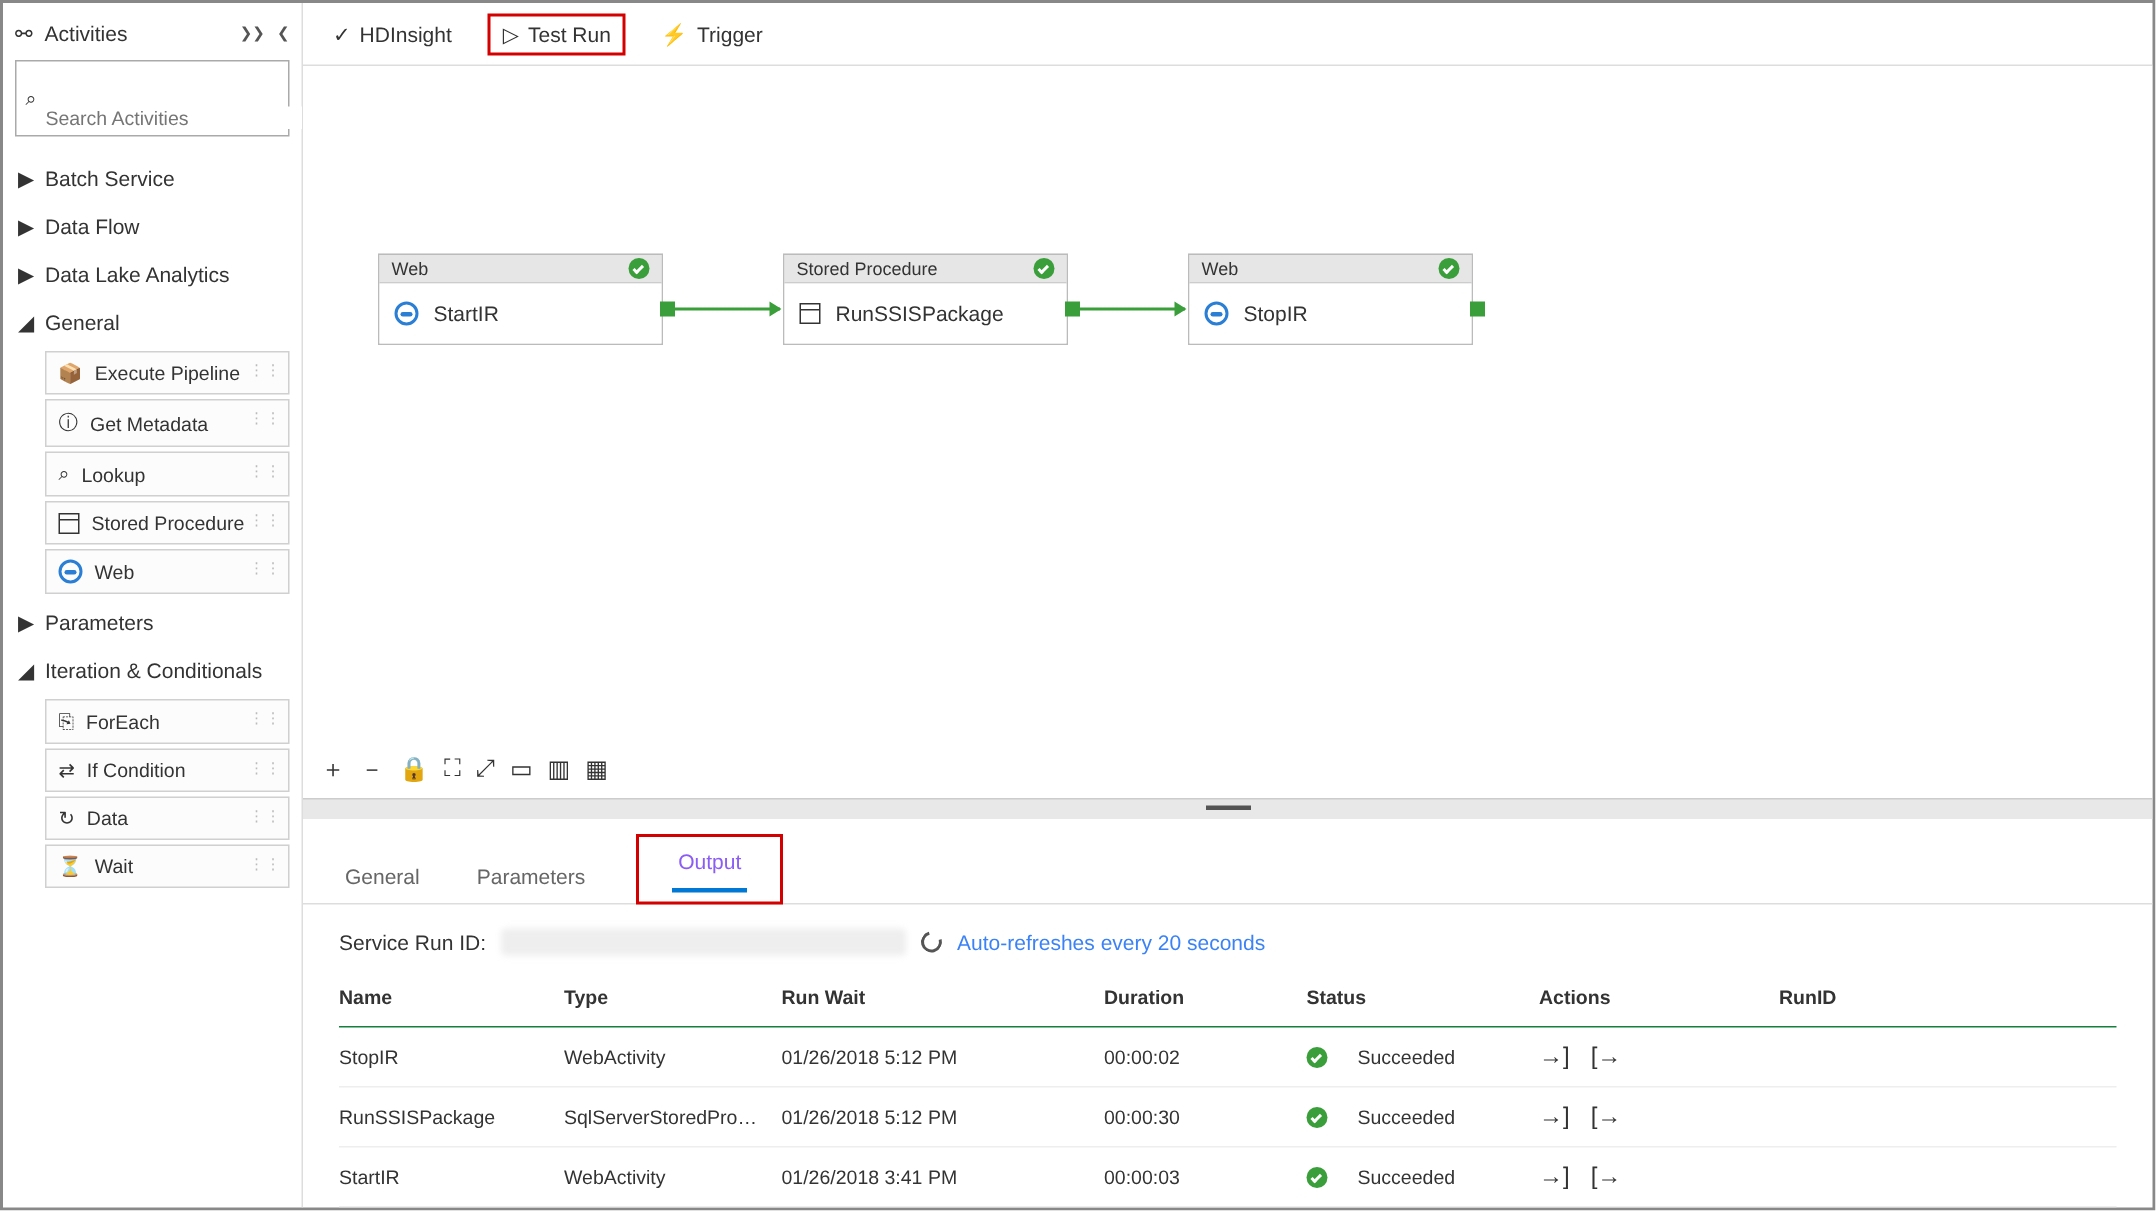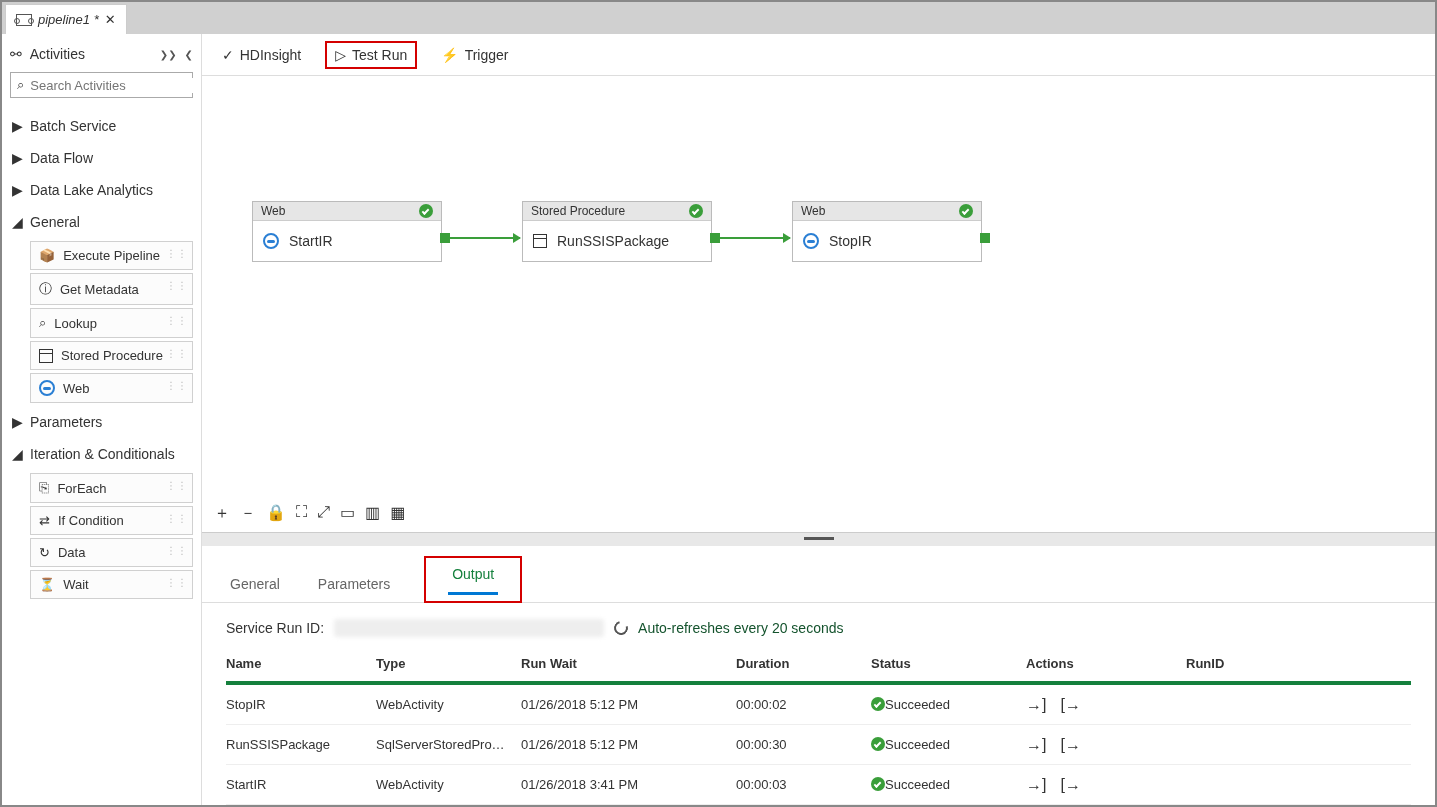--- a/index.html
+++ b/index.html
@@ -11,21 +11,21 @@
 .tab .close { font-style: normal; cursor:pointer;}
 
 .main { flex:1; display:flex; overflow:hidden;}
 
 
 .sidebar { width:200px; border-right:1px solid #ddd; padding:8px 6px; overflow-y:auto;}
 .side-head { display:flex; align-items:center; gap:8px; padding:4px 2px; font-size:14px;}
 .side-head .spacer{flex:1;}
 .chev { font-size:10px; color:#555;}
 .search-box { border:1px solid #aaa; display:flex; align-items:center; padding:4px 6px; margin:6px 2px 12px 2px; gap:6px;}
-.search-box input { border:none; outline:none; flex:1; font-size:13px;}
+.search-box input { border:none; outline:none; flex:1; font-size:13px;margin-top:26px;}
 .cat { display:flex; align-items:center; gap:8px; padding:8px 4px; cursor:pointer; font-size:14px;}
 .cat .tri { width:10px; display:inline-block; color:#333;}
 .act-list { padding-left:20px;}
 .act-item { border:1px solid #d0d0d0; background:#fcfcfc; margin:3px 2px; padding:6px 8px; display:flex; align-items:center; gap:8px; font-size:13px; cursor:grab; position:relative;}
 .act-item .grip{position:absolute;right:4px;top:6px;color:#bbb;letter-spacing:1px;font-size:10px;}
 
 
 .content { flex:1; display:flex; flex-direction:column;}
 .toolbar { height:42px; border-bottom:1px solid #ddd; display:flex; align-items:center; gap:24px; padding:0 20px;}
 .tbtn { display:flex; align-items:center; gap:6px; cursor:pointer; font-size:14px;}
@@ -43,55 +43,48 @@
 .sq { position:absolute; width:10px; height:10px; background:#3a9e3a;}
 
 .canvas-tools { position:absolute; left:12px; bottom:8px; display:flex; gap:10px; font-size:16px; color:#333;}
 .canvas-tools span{cursor:pointer;}
 
 .panel-bar { height:14px; background:#e8e8e8; border-top:1px solid #ccc; position:relative;}
 .panel-bar:after{content:"";position:absolute;left:50%;top:4px;width:30px;height:3px;background:#555;transform:translateX(-50%);}
 
 .panel-tabs { display:flex; gap:30px; padding:10px 24px 0 24px; border-bottom:1px solid #ddd; align-items:flex-end;}
 .ptab { padding:6px 4px 10px 4px; color:#666; cursor:pointer; font-size:14px;}
-.ptab.active { color:#15803d; border-bottom:3px solid #0078d4;}
+.ptab.active { color:#8b5cf6; border-bottom:3px solid #0078d4;}
 .output-hl { border:2px solid #d40000; padding:2px 22px 6px 22px; margin-bottom:-1px;}
 
 .run-info { padding:16px 24px 8px 24px; display:flex; align-items:center; gap:10px; font-size:14px;}
 .blur-pill { display:inline-block; width:270px; height:18px; background:#eee; border-radius:3px; filter:blur(2px);}
 .refresh-icon { display:inline-block; width:14px;height:14px;border:2px solid #555;border-radius:50%;border-top-color:transparent; transform:rotate(30deg);}
-.auto-ref { color:#14532d;text-align:right;}
+.auto-ref { color:#3b82f6;text-align:right;}
 
 .grid { width:100%; padding:0 24px;}
 .grow { display:grid; grid-template-columns: 150px 145px 215px 135px 155px 160px 1fr; align-items:center; border-bottom:1px solid #eee; height:40px;}
-.ghead { font-weight:600; border-bottom:4px solid #15803d;}
-.status-cell { display:flex; align-items:flex-start; gap:0;}
+.ghead { font-weight:600; border-bottom:1px solid #15803d;}
+.status-cell { display:flex; align-items:center; gap:20px;}
 .actions-cell{display:flex;gap:14px;font-size:16px;}
 .runid-blur { width:235px; height:16px; background:#eee; border-radius:3px; filter:blur(2px);}
 
 .ic { display:inline-block; }
 .ic-pipeline{width:16px;height:12px;border:1px solid #555;position:relative;}
 .ic-pipeline:before,.ic-pipeline:after{content:"";position:absolute;width:4px;height:4px;border:1px solid #555;border-radius:50%;top:3px;}
 .ic-pipeline:before{left:-3px;} .ic-pipeline:after{right:-3px;}
 .ic-globe { width:16px;height:16px;border:2px solid #2a7fd4;border-radius:50%;position:relative;}
 .ic-globe:after{content:"";position:absolute;left:2px;top:5px;width:8px;height:3px;background:#2a7fd4;border-radius:2px;}
 .ic-sp{width:14px;height:14px;border:1px solid #333;position:relative;}
 .ic-sp:before{content:"";position:absolute;left:0;top:3px;right:0;border-top:1px solid #333;}
 </style>
 </head>
 <body>
 
 <div class="app">
- <div class="tab-bar">
-   <div class="tab">
-     <span class="ic ic-pipeline"></span>
-     <span>pipeline1 *</span>
-     <span class="close">✕</span>
-   </div>
- </div>
 
  <div class="main">
   <div class="sidebar">
     <div class="side-head">
       <span>⚯</span>
       <span>Activities</span>
       <span class="spacer"></span>
       <span class="chev">❯❯</span>
       <span class="chev">❮</span>
     </div>

